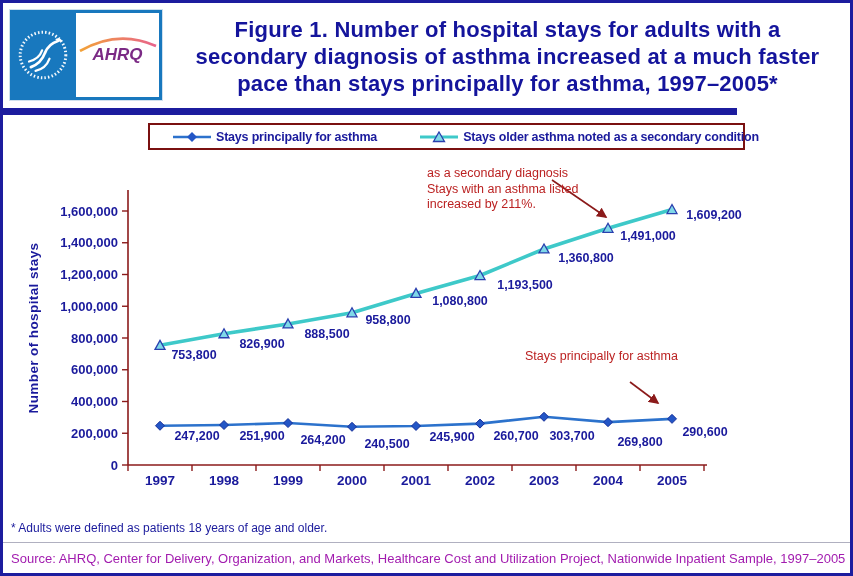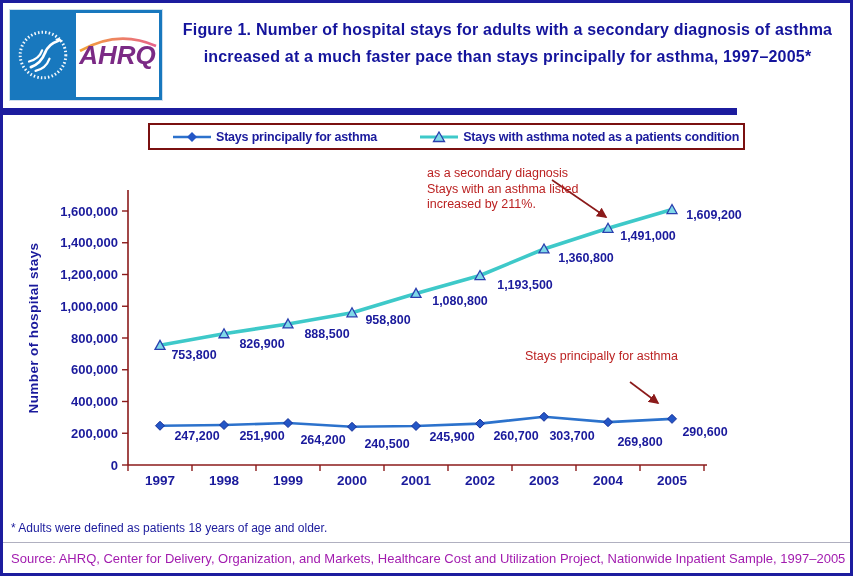--- a/index.html
+++ b/index.html
@@ -13,30 +13,30 @@
   .logo{
     position:absolute; left:7px; top:7px; width:152px; height:90px;
     display:flex; box-sizing:border-box; background:#1878be; padding:3px;
     box-shadow:0 0 0 1px #cfe0ee;
   }
   .logo-seal{width:60px; display:flex; align-items:center; justify-content:center; background:#1878be;}
   .logo-right{flex:1; background:#ffffff; margin-left:3px; display:flex; flex-direction:column; align-items:center; justify-content:center; overflow:hidden;}
   .ahrq-mark{position:relative; height:30px; width:82px; text-align:center;}
   .ahrq-swoosh{position:absolute; left:-1px; top:-4px;}
   .ahrq-text{
-    position:relative; font-weight:bold; font-style:italic; font-size:26px;
+    position:relative; font-weight:bold; font-style:italic; font-size:17px;
     color:#7b2a85; letter-spacing:0px; line-height:30px;
   }
   .ahrq-tagline{
     width:80px; text-align:center; font-weight:bold; font-style:italic;
     font-size:10.5px; line-height:12px; color:#1566b8;
   }
   .title-wrap{flex:1; margin-left:162px; display:flex; justify-content:center; padding-top:13px;}
   .figure-title{
-    max-width:662px; text-align:center; font-weight:bold; font-size:16px;
+    max-width:662px; text-align:center; font-weight:bold; font-size:22px;
     line-height:27px; color:#14149c; letter-spacing:0.2px;
   }
   .header-rule{position:absolute; left:0; top:105px; width:734px; height:7px; background:#1c1c9e;}
   
   .legend{
     position:absolute; left:145px; top:120px; width:597px; height:27px; box-sizing:border-box;
     border:2px solid #7a1010; background:#ffffff; display:flex; align-items:center;
     padding-left:22px;
   }
   .legend-entry{display:flex; align-items:center; margin-right:42px;}
@@ -101,21 +101,21 @@
         <line id="leg-line-0" x1="1" y1="6" x2="39" y2="6" stroke="#2c72cc" stroke-width="2.5"></line>
         <path id="leg-marker-0" d="M20 1 L25 6 L20 11 L15 6 Z" fill="#2356c6"></path>
       </svg>
       <span class="legend-label">Stays principally for asthma</span>
     </div>
     <div class="legend-entry">
       <svg width="40" height="12" viewBox="0 0 40 12">
         <line id="leg-line-1" x1="1" y1="6" x2="39" y2="6" stroke="#3ec9c9" stroke-width="3"></line>
         <path id="leg-marker-1" d="M20 1 L25.5 10.5 L14.5 10.5 Z" fill="#7fd9e8" stroke="#2a3fae" stroke-width="1.3"></path>
       </svg>
-      <span class="legend-label">Stays with asthma noted as a patients condition</span>
+      <span class="legend-label">Stays older asthma noted as a secondary condition</span>
     </div>
   </div>
 
   <svg id="chart-svg" viewBox="0 0 847 570">
       <defs>
         <marker id="arrowhead" viewBox="0 0 10 10" refX="8.5" refY="5" markerWidth="6.5" markerHeight="6.5" orient="auto">
           <path d="M0 0 L10 5 L0 10 Z" fill="#8b1a1a"></path>
         </marker>
       </defs>
       <line x1="125" y1="187" x2="125" y2="462" stroke="#8b1a1a" stroke-width="1.6"></line>

